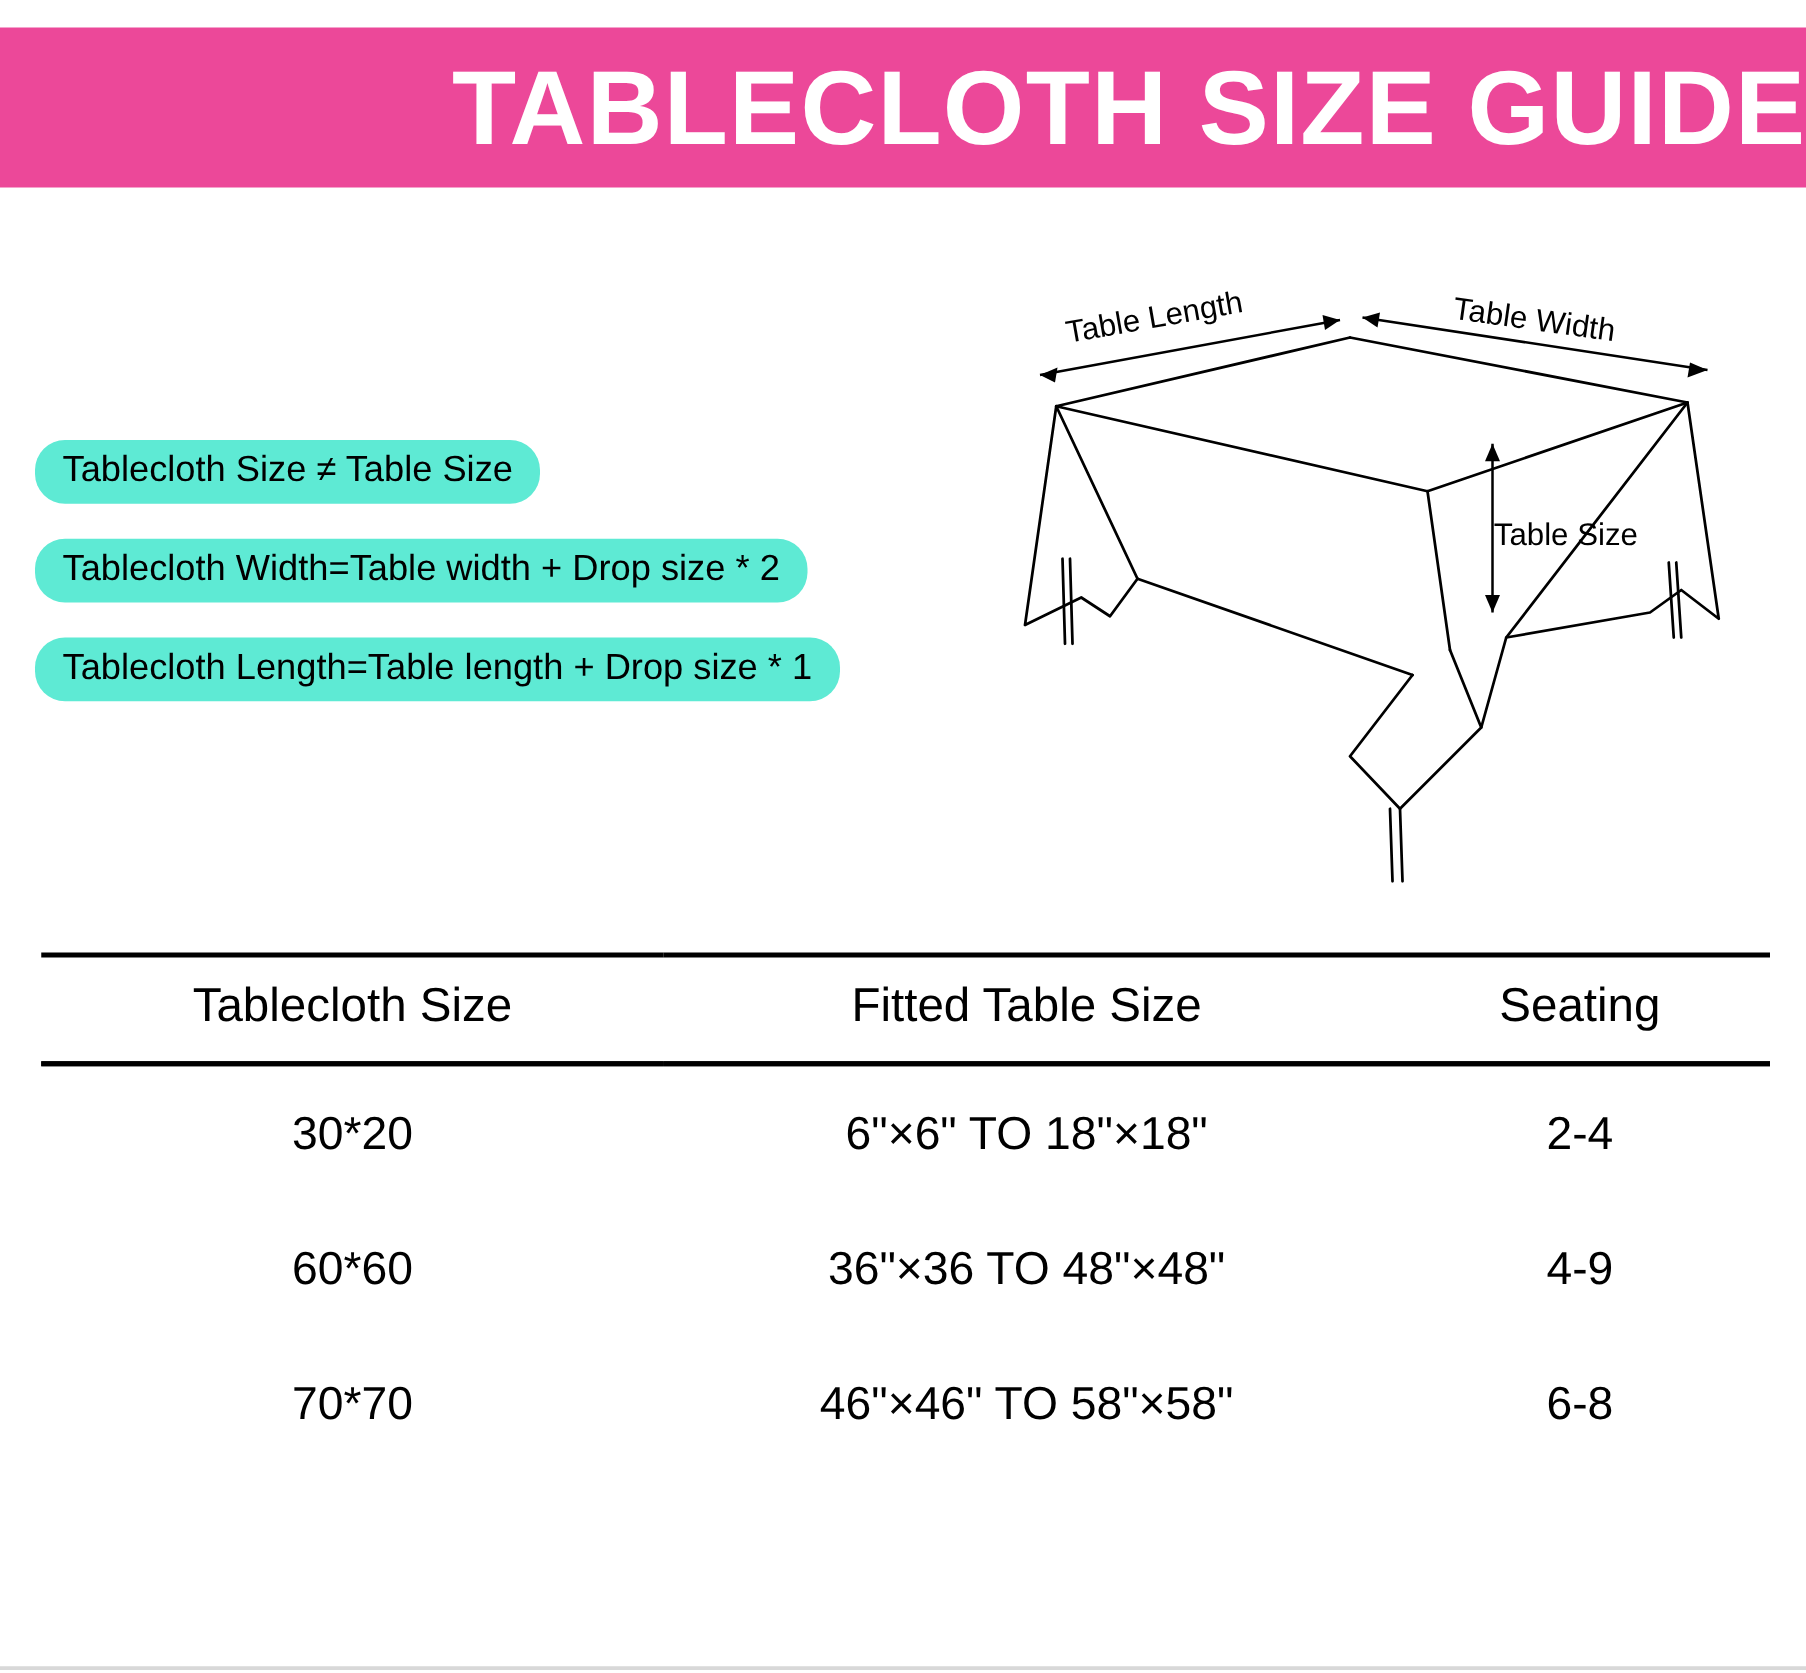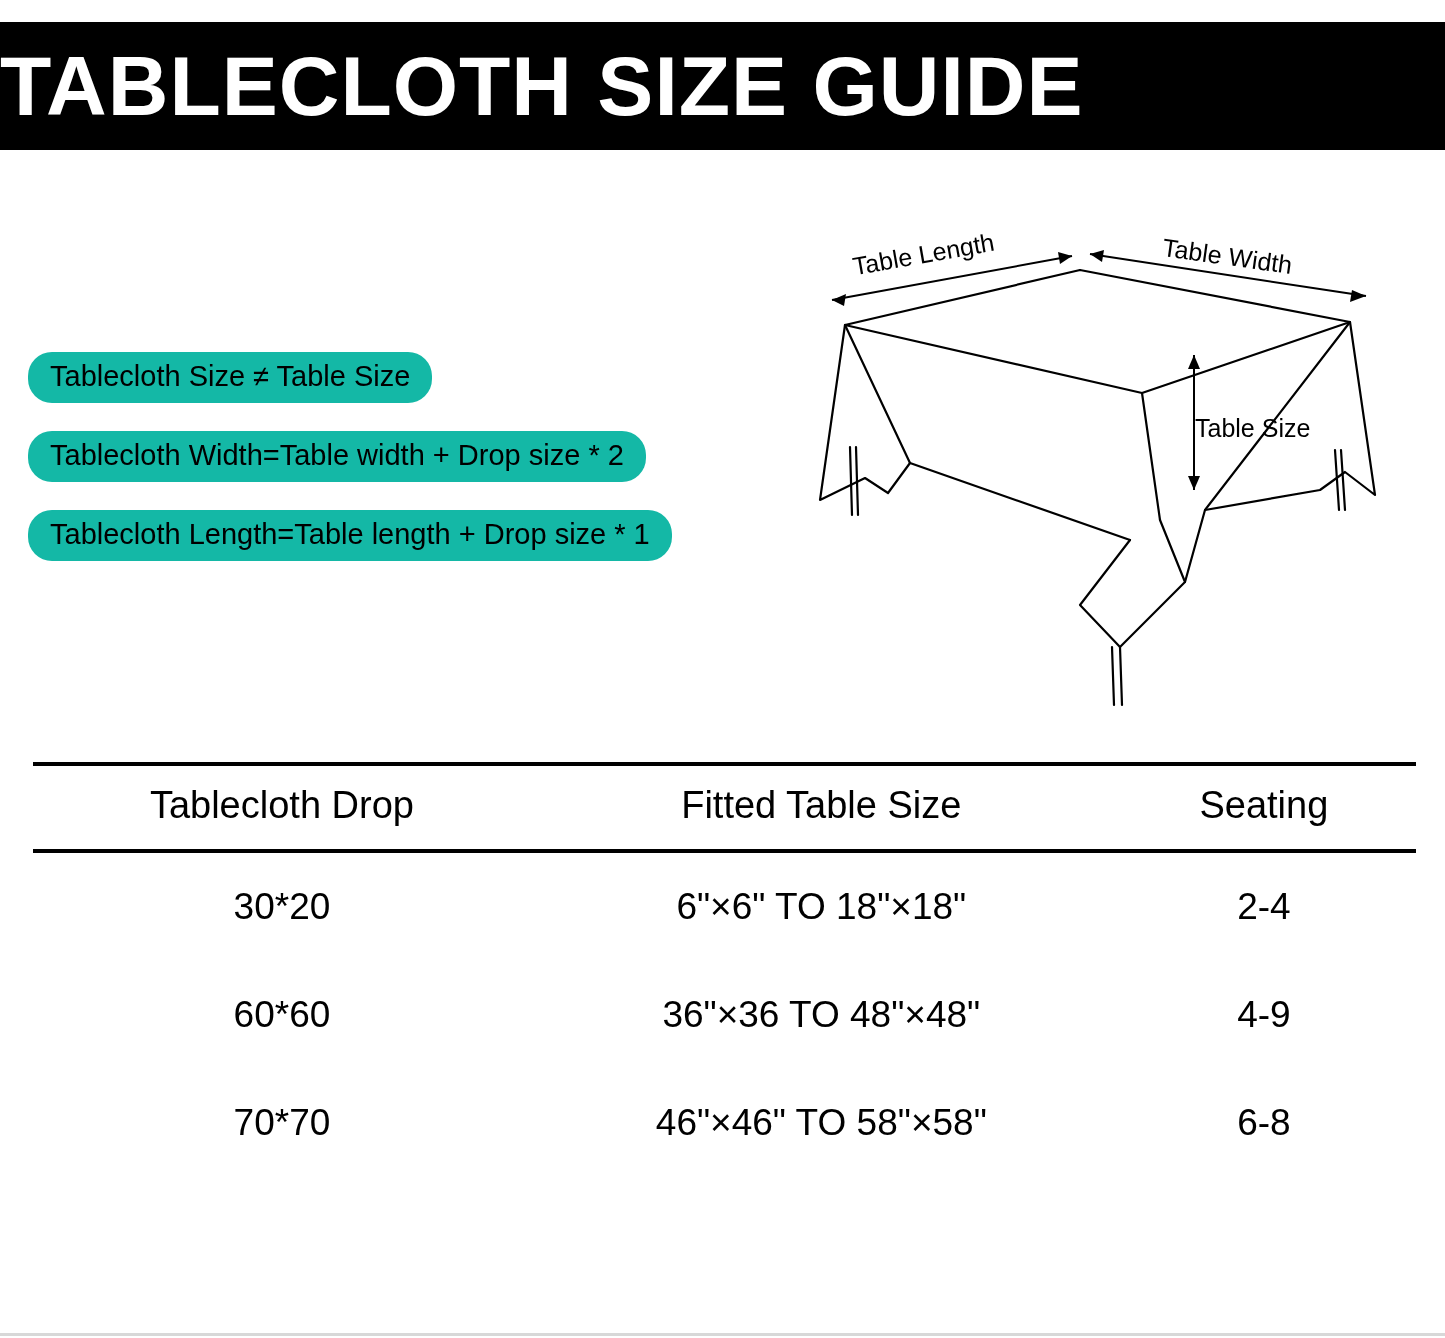--- a/index.html
+++ b/index.html
@@ -16,43 +16,43 @@
     overflow: hidden;
   }
 
   
   .header-banner {
     position: absolute;
     left: 0;
     top: 22px;
     width: 1445px;
     height: 128px;
-    background: #000000;
+    background: #ec4899;
     display: flex;
     align-items: center;
-    justify-content: flex-start;
+    justify-content: flex-end;
   }
   .header-title {
     color: #ffffff;
     font-size: 84px;
     font-weight: bold;
     letter-spacing: 1px;
     line-height: 1;
     white-space: nowrap;
   }
 
   
   .pill-group {
     position: absolute;
     left: 28px;
     top: 352px;
     width: 800px;
   }
   .pill {
-    background: #14b8a6;
+    background: #5eead4;
     color: #000000;
     border-radius: 24px;
     display: inline-block;
     padding: 8px 22px 10px 22px;
     font-size: 29px;
     margin-bottom: 28px;
     white-space: nowrap;
   }
   .pill-row { display: block; }
 
@@ -193,21 +193,21 @@
   </svg>
 
   <div class="diag-label label-table-length">Table Length</div>
   <div class="diag-label label-table-width">Table Width</div>
   <div class="diag-label label-drop-size">Table Size</div>
 </div>
 
 <table class="size-table">
   <thead>
     <tr class="thead-row">
-      <th class="col-size">Tablecloth Drop</th>
+      <th class="col-size">Tablecloth Size</th>
       <th class="col-fitted">Fitted Table Size</th>
       <th class="col-seat">Seating</th>
     </tr>
   </thead>
   <tbody>
     <tr>
       <td>30*20</td>
       <td>6"×6" TO 18"×18"</td>
       <td>2-4</td>
     </tr>

